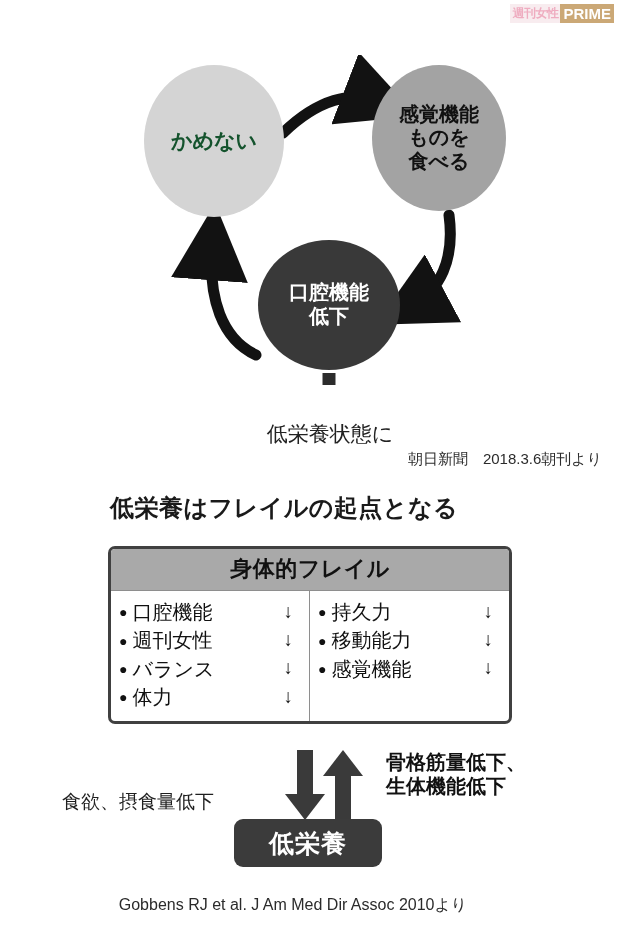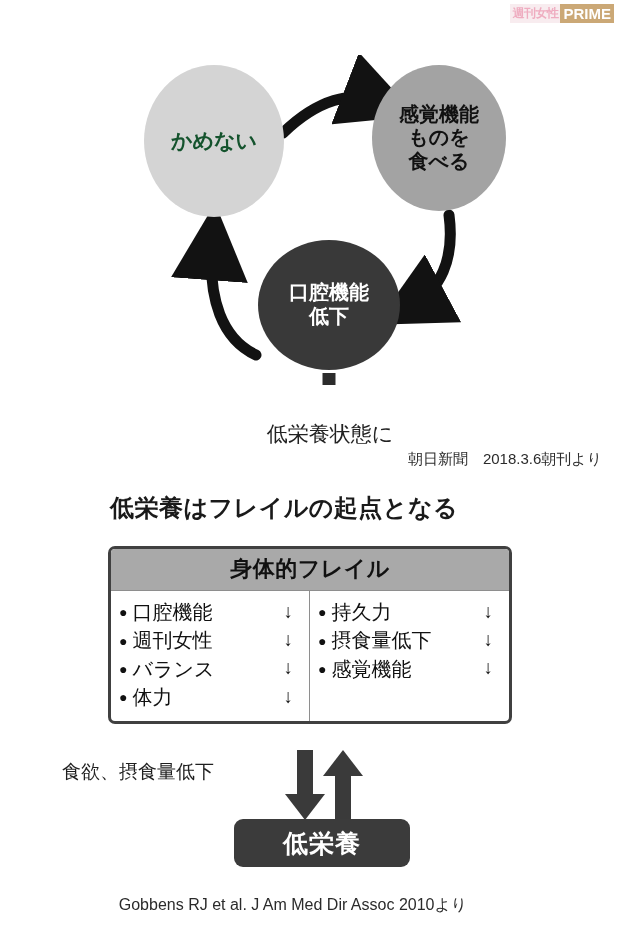--- a/index.html
+++ b/index.html
@@ -199,21 +199,21 @@
   .frail-arrow {
     margin-left: auto;
     padding-right: 8px;
     font-size: 19px;
   }
 
   
   .flow-left-label {
     position: absolute;
     left: 62px;
-    top: 759px;
+    top: 789px;
     font-size: 19px;
     color: #1f1f1f;
     white-space: nowrap;
   }
   .flow-right-label {
     position: absolute;
     left: 386px;
     top: 751px;
     font-size: 20px;
     font-weight: 700;
@@ -225,21 +225,21 @@
   .flow-arrows {
     position: absolute;
     left: 280px;
     top: 750px;
   }
 
   .teieiyou-box {
     position: absolute;
     left: 234px;
     top: 819px;
-    width: 176px;
+    width: 148px;
     height: 48px;
     background: #3b3b3b;
     border-radius: 9px;
     color: #ffffff;
     font-size: 25px;
     font-weight: 700;
     display: flex;
     align-items: center;
     justify-content: center;
     letter-spacing: 1px;
@@ -338,35 +338,39 @@
       </div>
 
       <div class="frail-col right">
         <div class="frail-row">
           <span class="bullet">●</span>
           <span class="frail-label">持久力</span>
           <span class="frail-arrow">↓</span>
         </div>
         <div class="frail-row">
           <span class="bullet">●</span>
-          <span class="frail-label">摂食量低下</span>
+          <span class="frail-label">移動能力</span>
           <span class="frail-arrow">↓</span>
         </div>
         <div class="frail-row">
           <span class="bullet">●</span>
           <span class="frail-label">感覚機能</span>
           <span class="frail-arrow">↓</span>
         </div>
       </div>
 
     </div>
   </div>
 
   <div class="flow-left-label">食欲、摂食量低下</div>
 
+  <div class="flow-right-label">
+    <span>骨格筋量低下、</span><br>
+    <span>生体機能低下</span>
+  </div>
 
   <svg class="flow-arrows" width="100" height="72" viewBox="0 0 100 72">
 
     <g>
       <rect x="17" y="0" width="16" height="48" fill="#3a3a3a"></rect>
       <path d="M5,44 L45,44 L25,70 Z" fill="#3a3a3a"></path>
     </g>
 
     <g>
       <rect x="55" y="22" width="16" height="48" fill="#3a3a3a"></rect>

